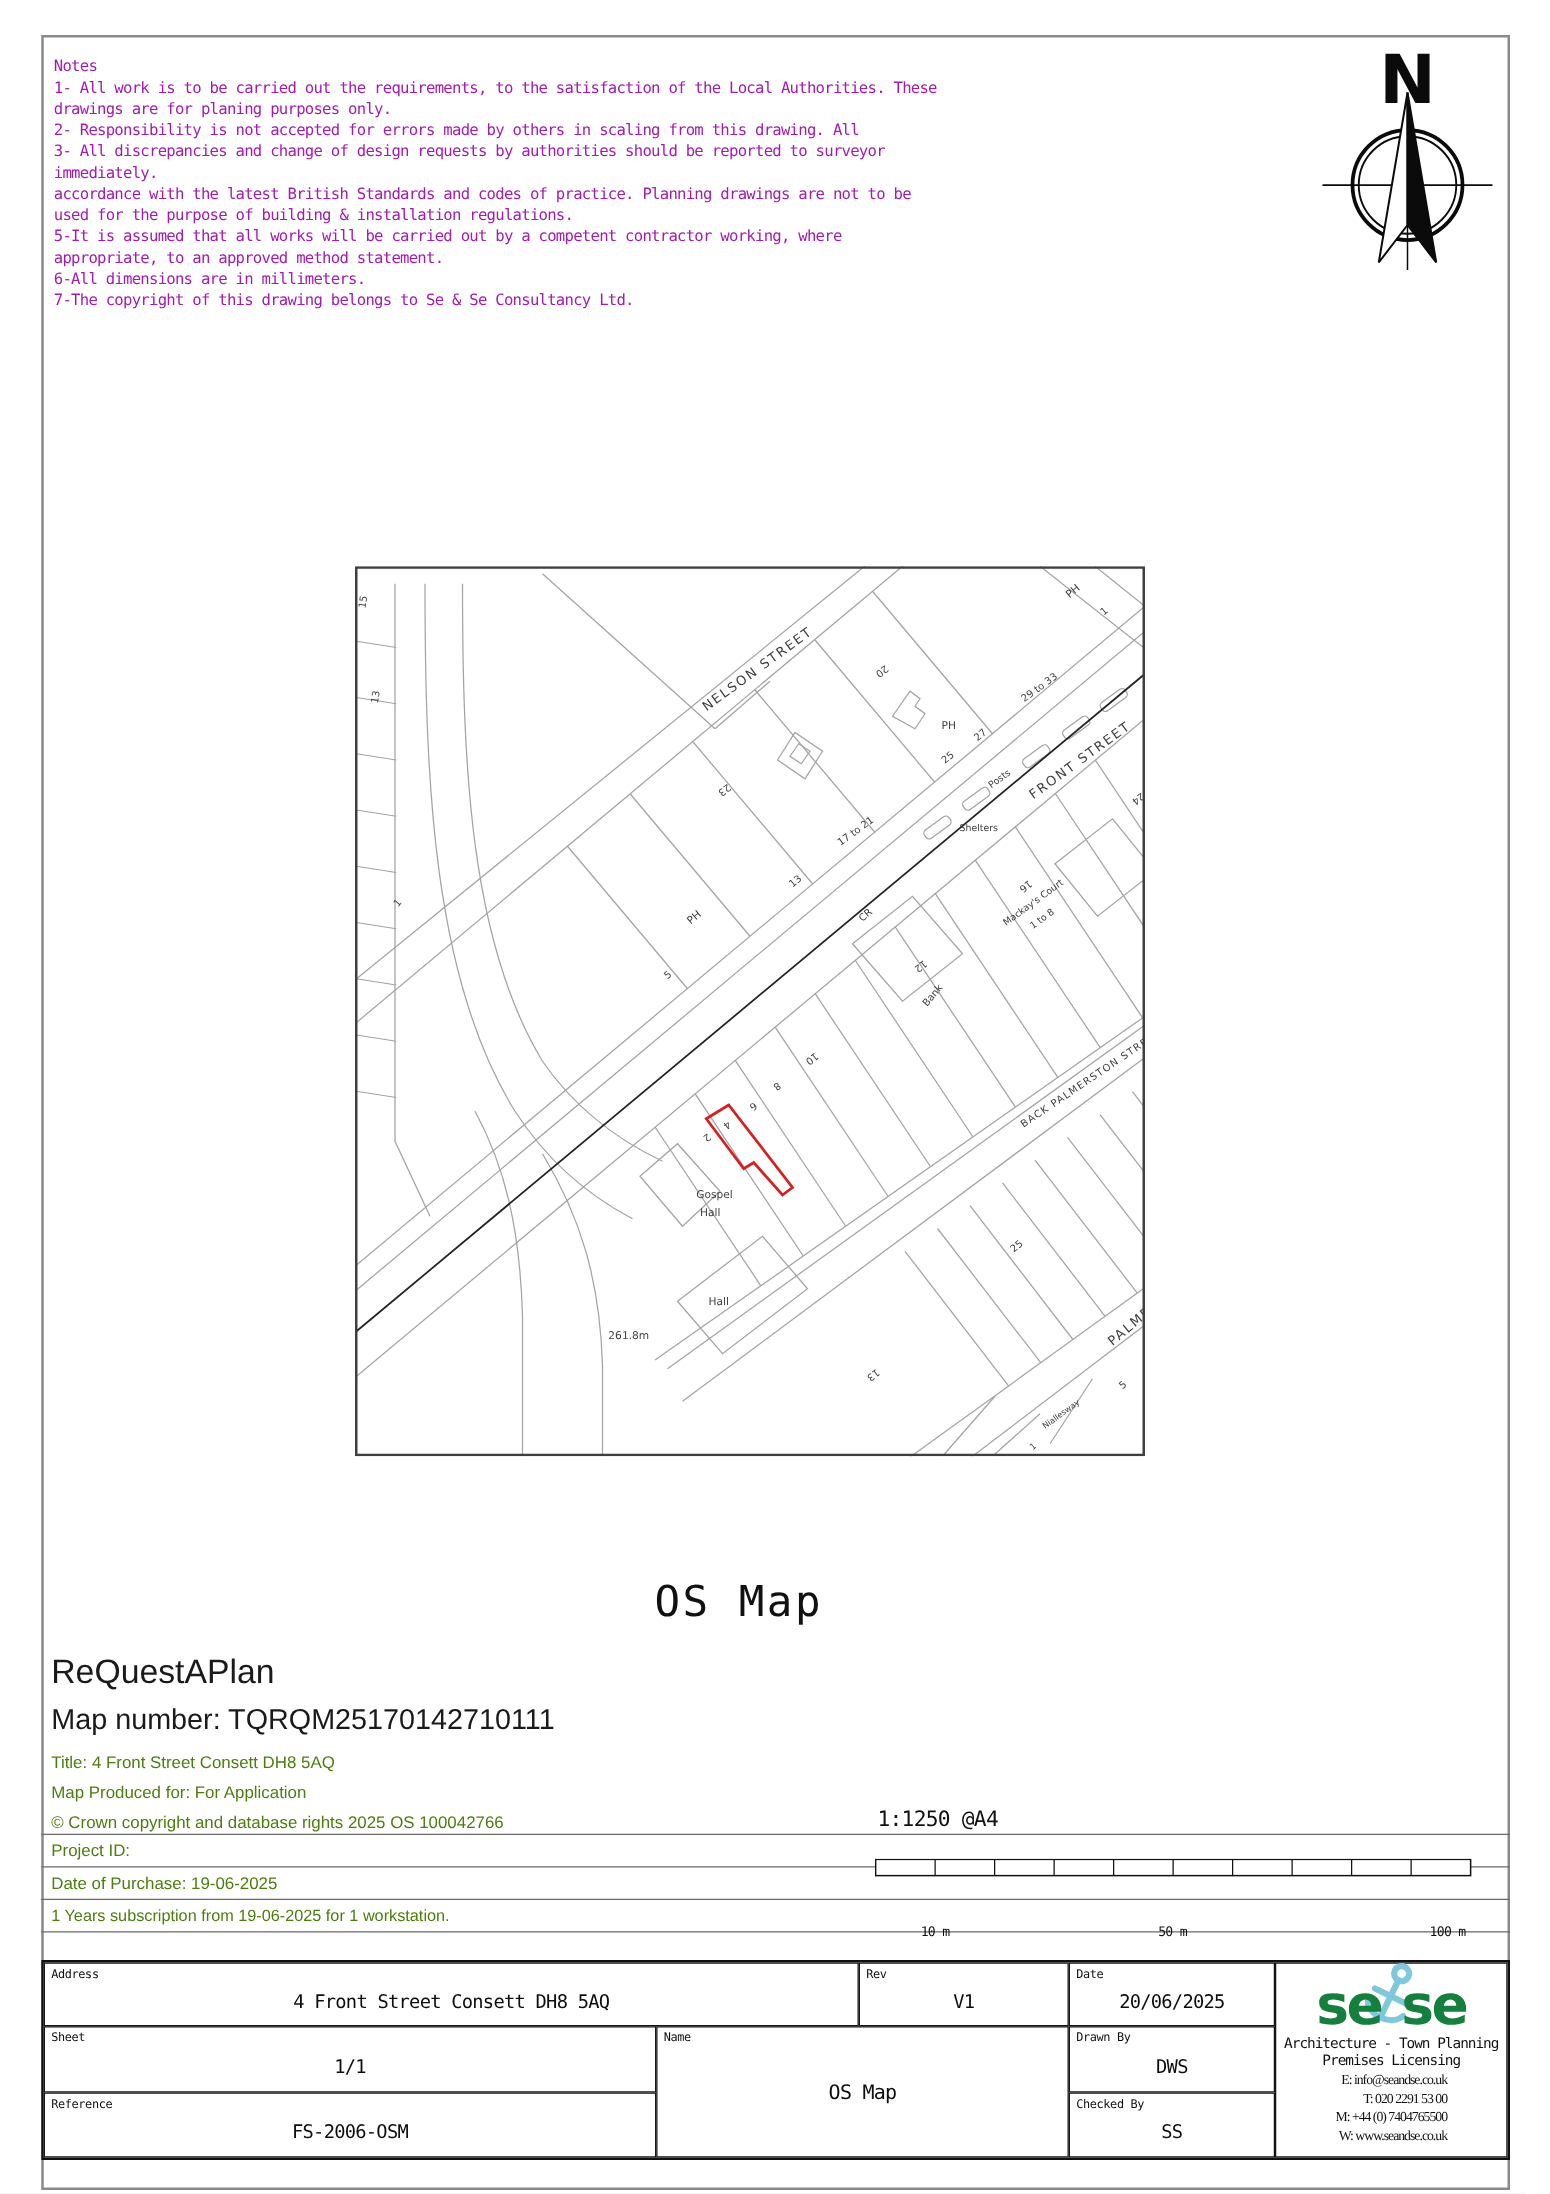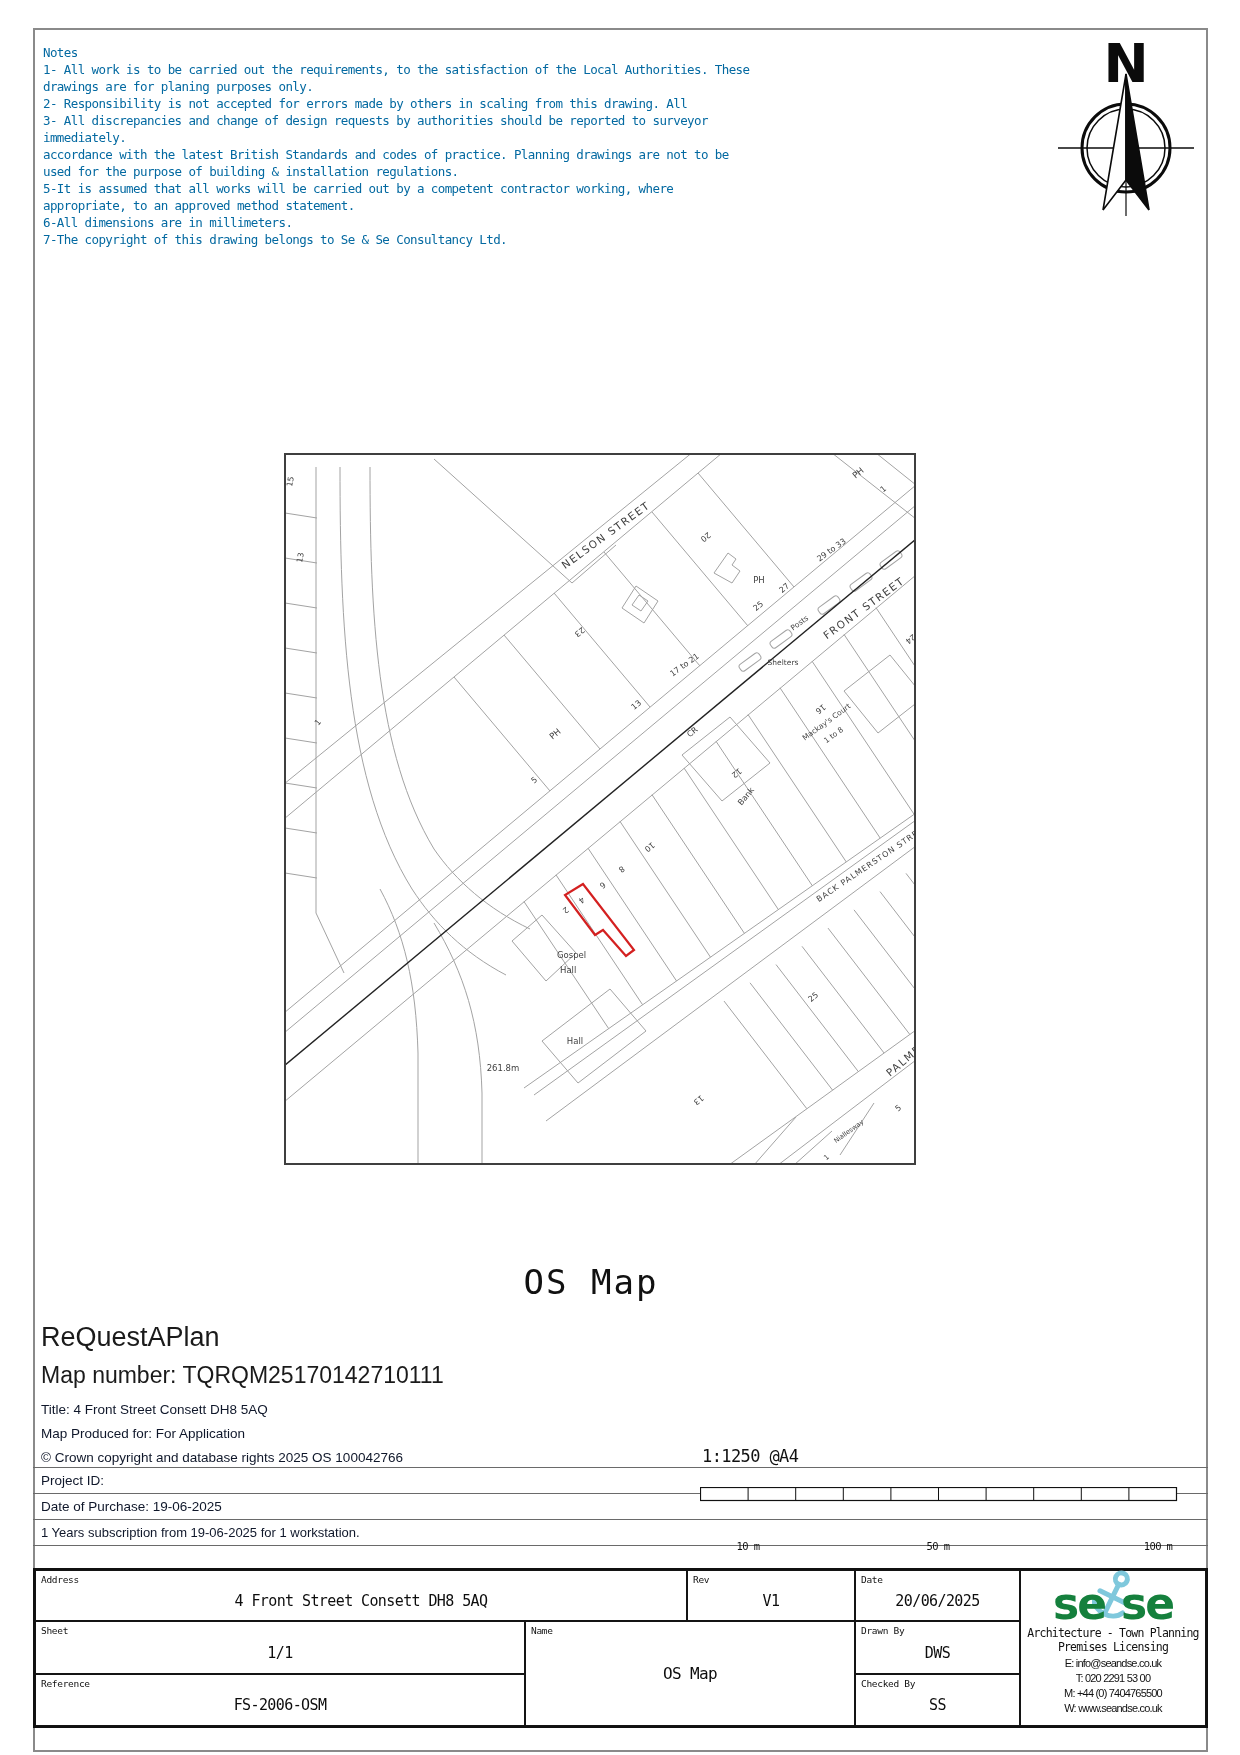--- a/index.html
+++ b/index.html
@@ -2,49 +2,49 @@
 <html><head>
 <meta charset="utf-8">
 <style>
   html,body{margin:0;padding:0;background:#e8e8e8;}
   #sheet{position:relative;width:1240px;height:1755px;background:#ffffff;overflow:hidden;
          font-family:"Liberation Sans",sans-serif;color:#1a1a1a;}
   .abs{position:absolute;}
   .mono{font-family:"DejaVu Sans Mono",monospace;letter-spacing:-0.6px;}
   #page-border{left:33px;top:28px;width:1175px;height:1724px;border:2px solid #8a8a8a;box-sizing:border-box;}
   
-  #notes{left:43px;top:44px;width:700px;font-size:12.5px;line-height:17px;color:#0369a1;}
+  #notes{left:43px;top:44px;width:700px;font-size:12.5px;line-height:17px;color:#a21caf;}
   #notes .nl{white-space:nowrap;}
   
   #north{left:1056px;top:30px;width:140px;height:190px;}
   
   #map{left:284px;top:453px;}
   
   #os-heading{left:420px;top:1262px;width:342px;text-align:center;font-size:34px;letter-spacing:2px;color:#111;}
   #brand{left:41px;top:1322px;font-size:27px;font-weight:500;}
   #mapnum{left:41px;top:1362px;font-size:23px;}
-  .infoline{left:41px;font-size:13.5px;color:#0f172a;}
+  .infoline{left:41px;font-size:13.5px;color:#4d7c0f;}
   .sep{left:33px;width:1175px;height:1px;background:#6a6a6a;}
   #ratio{left:702px;top:1446px;font-size:17px;color:#111;text-align:right;}
   #scalebar{left:700px;top:1487px;}
   .sb-label{top:1504px;width:60px;text-align:center;font-size:10.5px;color:#111;margin-top:36px;}
   
   #tb{left:33px;top:1568px;width:1175px;height:160px;border:2px solid #101010;box-sizing:border-box;background:#fff;}
   .cell{position:absolute;border:1px solid #141414;box-sizing:border-box;}
   .cell .lbl{position:absolute;left:5px;top:3px;font-size:9.5px;letter-spacing:-0.3px;color:#111;}
   .cell .val{position:absolute;left:0;right:0;top:0;bottom:0;display:flex;align-items:center;justify-content:center;font-size:15px;color:#0d0d0d;}
   .cell .val.pushed{top:10px;}
   
   #logo-cell{display:flex;flex-direction:column;align-items:center;justify-content:flex-start;padding-top:4px;}
   #logo-word{position:relative;font-family:"DejaVu Sans",sans-serif;font-weight:bold;font-size:44px;line-height:44px;letter-spacing:-2px;color:#15803d;}
   #logo-word .seg{position:relative;z-index:2;}
   #amp{position:relative;display:inline-block;width:30px;height:44px;margin:0 -7px;vertical-align:baseline;z-index:1;}
   #amp svg{position:absolute;left:-6px;top:-8px;}
   .tagline{font-family:"DejaVu Sans Mono",monospace;letter-spacing:-0.8px;font-size:11.5px;line-height:14px;color:#111;text-align:center;}
-  #contact{font-family:Liberation Sans, sans-serif;letter-spacing:-0.8px;font-size:11px;line-height:15px;color:#111;display:inline-block;text-align:center;margin-top:2px;}
+  #contact{font-family:Liberation Serif, serif;letter-spacing:-0.8px;font-size:11px;line-height:15px;color:#111;display:inline-block;text-align:right;margin-top:2px;}
 </style>
 </head>
 <body>
 
 <div id="sheet">
 
   <div class="abs" id="page-border"></div>
 
   <div class="abs mono" id="notes">
     <div class="nl">Notes</div>

